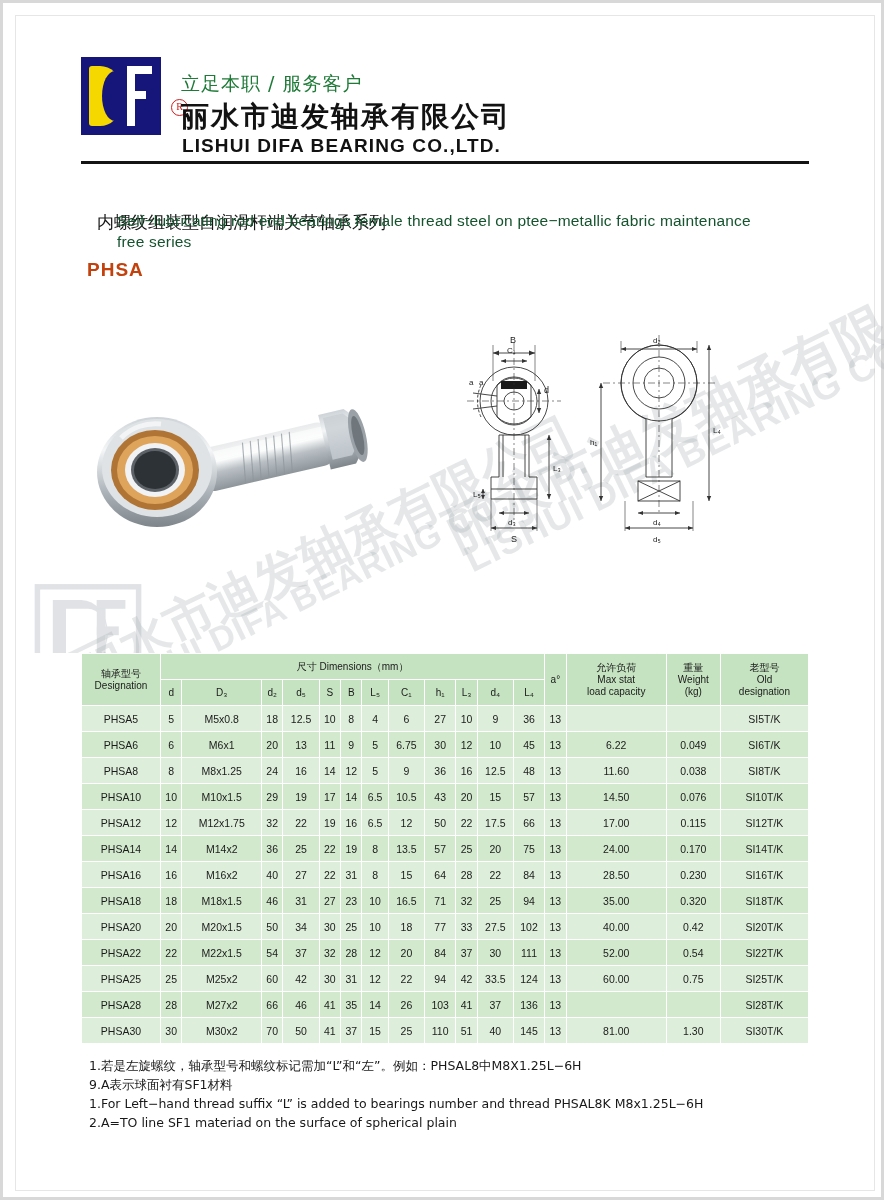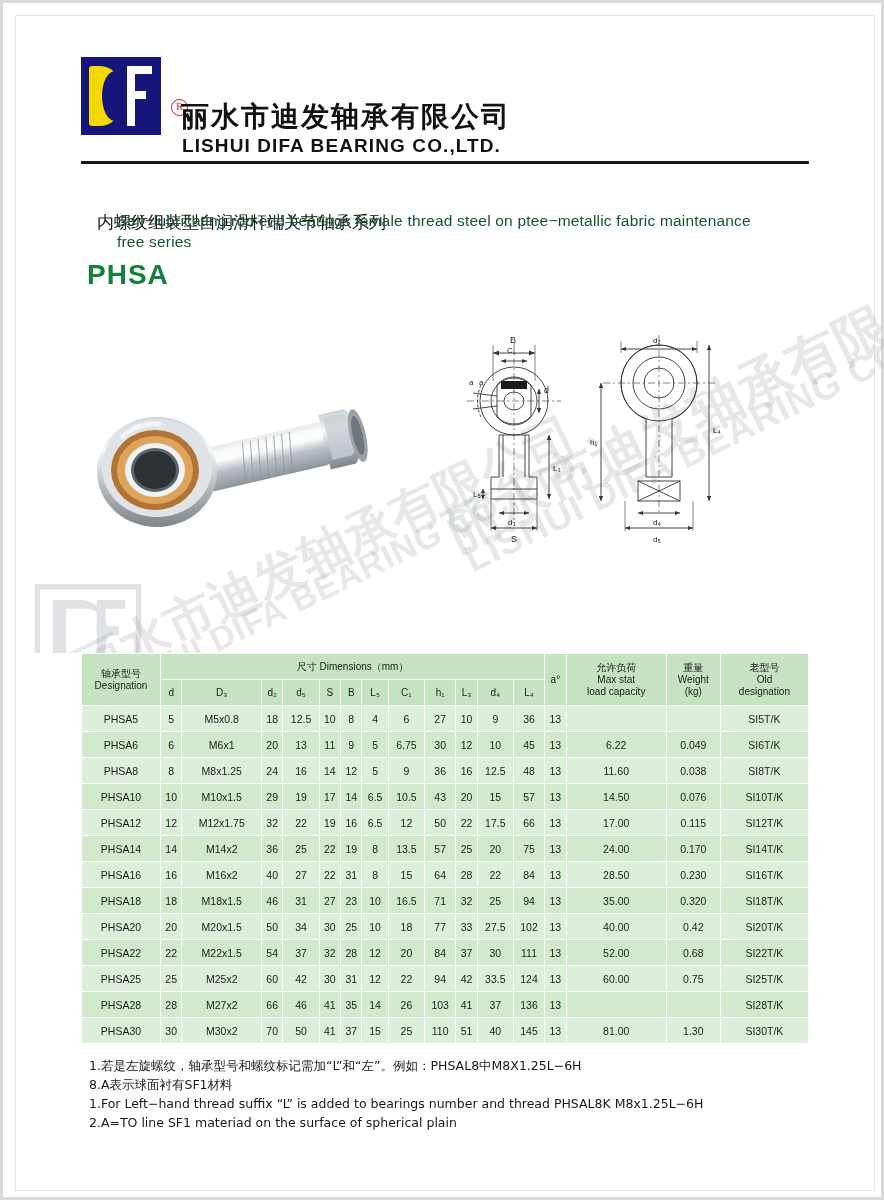--- a/index.html
+++ b/index.html
@@ -182,23 +182,23 @@
     font-size: 15.5px;
     color: #14532d;
     line-height: 21px;
     letter-spacing: 0.2px;
     z-index: 10;
     margin-left: 36px;
   }
   .title-code {
     position: absolute;
     left: 84px; top: 256px;
-    font-size: 28px;
+    font-size: 19px;
     font-weight: bold;
-    color: #15803d;
+    color: #c2410c;
     letter-spacing: 1px;
     z-index: 10;
   }
 
   
   .fig-area {
     position: absolute;
     top: 300px; left: 0;
     width: 884px;
     height: 340px;
@@ -280,20 +280,21 @@
     <div class="logo-box">
       <div class="logo-d"></div>
       <div class="logo-d-cut"></div>
       <div class="logo-f">
         <i class="fv"></i>
           <i class="fh1"></i>
           <i class="fh2"></i>
       </div>
     </div>
     <div class="reg-mark">R</div>
+    <div class="slogan">立足本职 / 服务客户</div>
     <div class="cn-name">丽水市迪发轴承有限公司</div>
     <div class="en-name">LISHUI DIFA BEARING CO.,LTD.</div>
     <div class="hr-top"></div>
   </div>
 
   <div class="title-zh">内螺纹组装型自润滑杆端关节轴承系列</div>
   <div class="title-en">Self−lubricating rod end bearings female thread steel on ptee−metallic fabric maintenance free series</div>
   <div class="title-code">PHSA</div>
 
   <div class="watermark">
@@ -695,21 +696,21 @@
             <td>32</td>
             <td>28</td>
             <td>12</td>
             <td>20</td>
             <td>84</td>
             <td>37</td>
             <td>30</td>
             <td>111</td>
             <td>13</td>
             <td>52.00</td>
-            <td>0.68</td>
+            <td>0.54</td>
             <td>SI22T/K</td>
           </tr>
           <tr>
             <td class="desig">PHSA25</td>
             <td>25</td>
             <td>M25x2</td>
             <td>60</td>
             <td>42</td>
             <td>30</td>
             <td>31</td>
@@ -761,17 +762,17 @@
             <td>81.00</td>
             <td>1.30</td>
             <td>SI30T/K</td>
           </tr>
         </tbody>
     </table>
   </div>
 
   <div class="notes">
     <div>1.若是左旋螺纹，轴承型号和螺纹标记需加“L”和“左”。例如：PHSAL8中M8X1.25L−6H</div>
-    <div>8.A表示球面衬有SF1材料</div>
+    <div>9.A表示球面衬有SF1材料</div>
     <div>1.For Left−hand thread suffix “L” is added to bearings number and thread PHSAL8K M8x1.25L−6H</div>
     <div>2.A=TO line SF1 materiad on the surface of spherical plain</div>
   </div>
 </div>
 
 </body></html>

